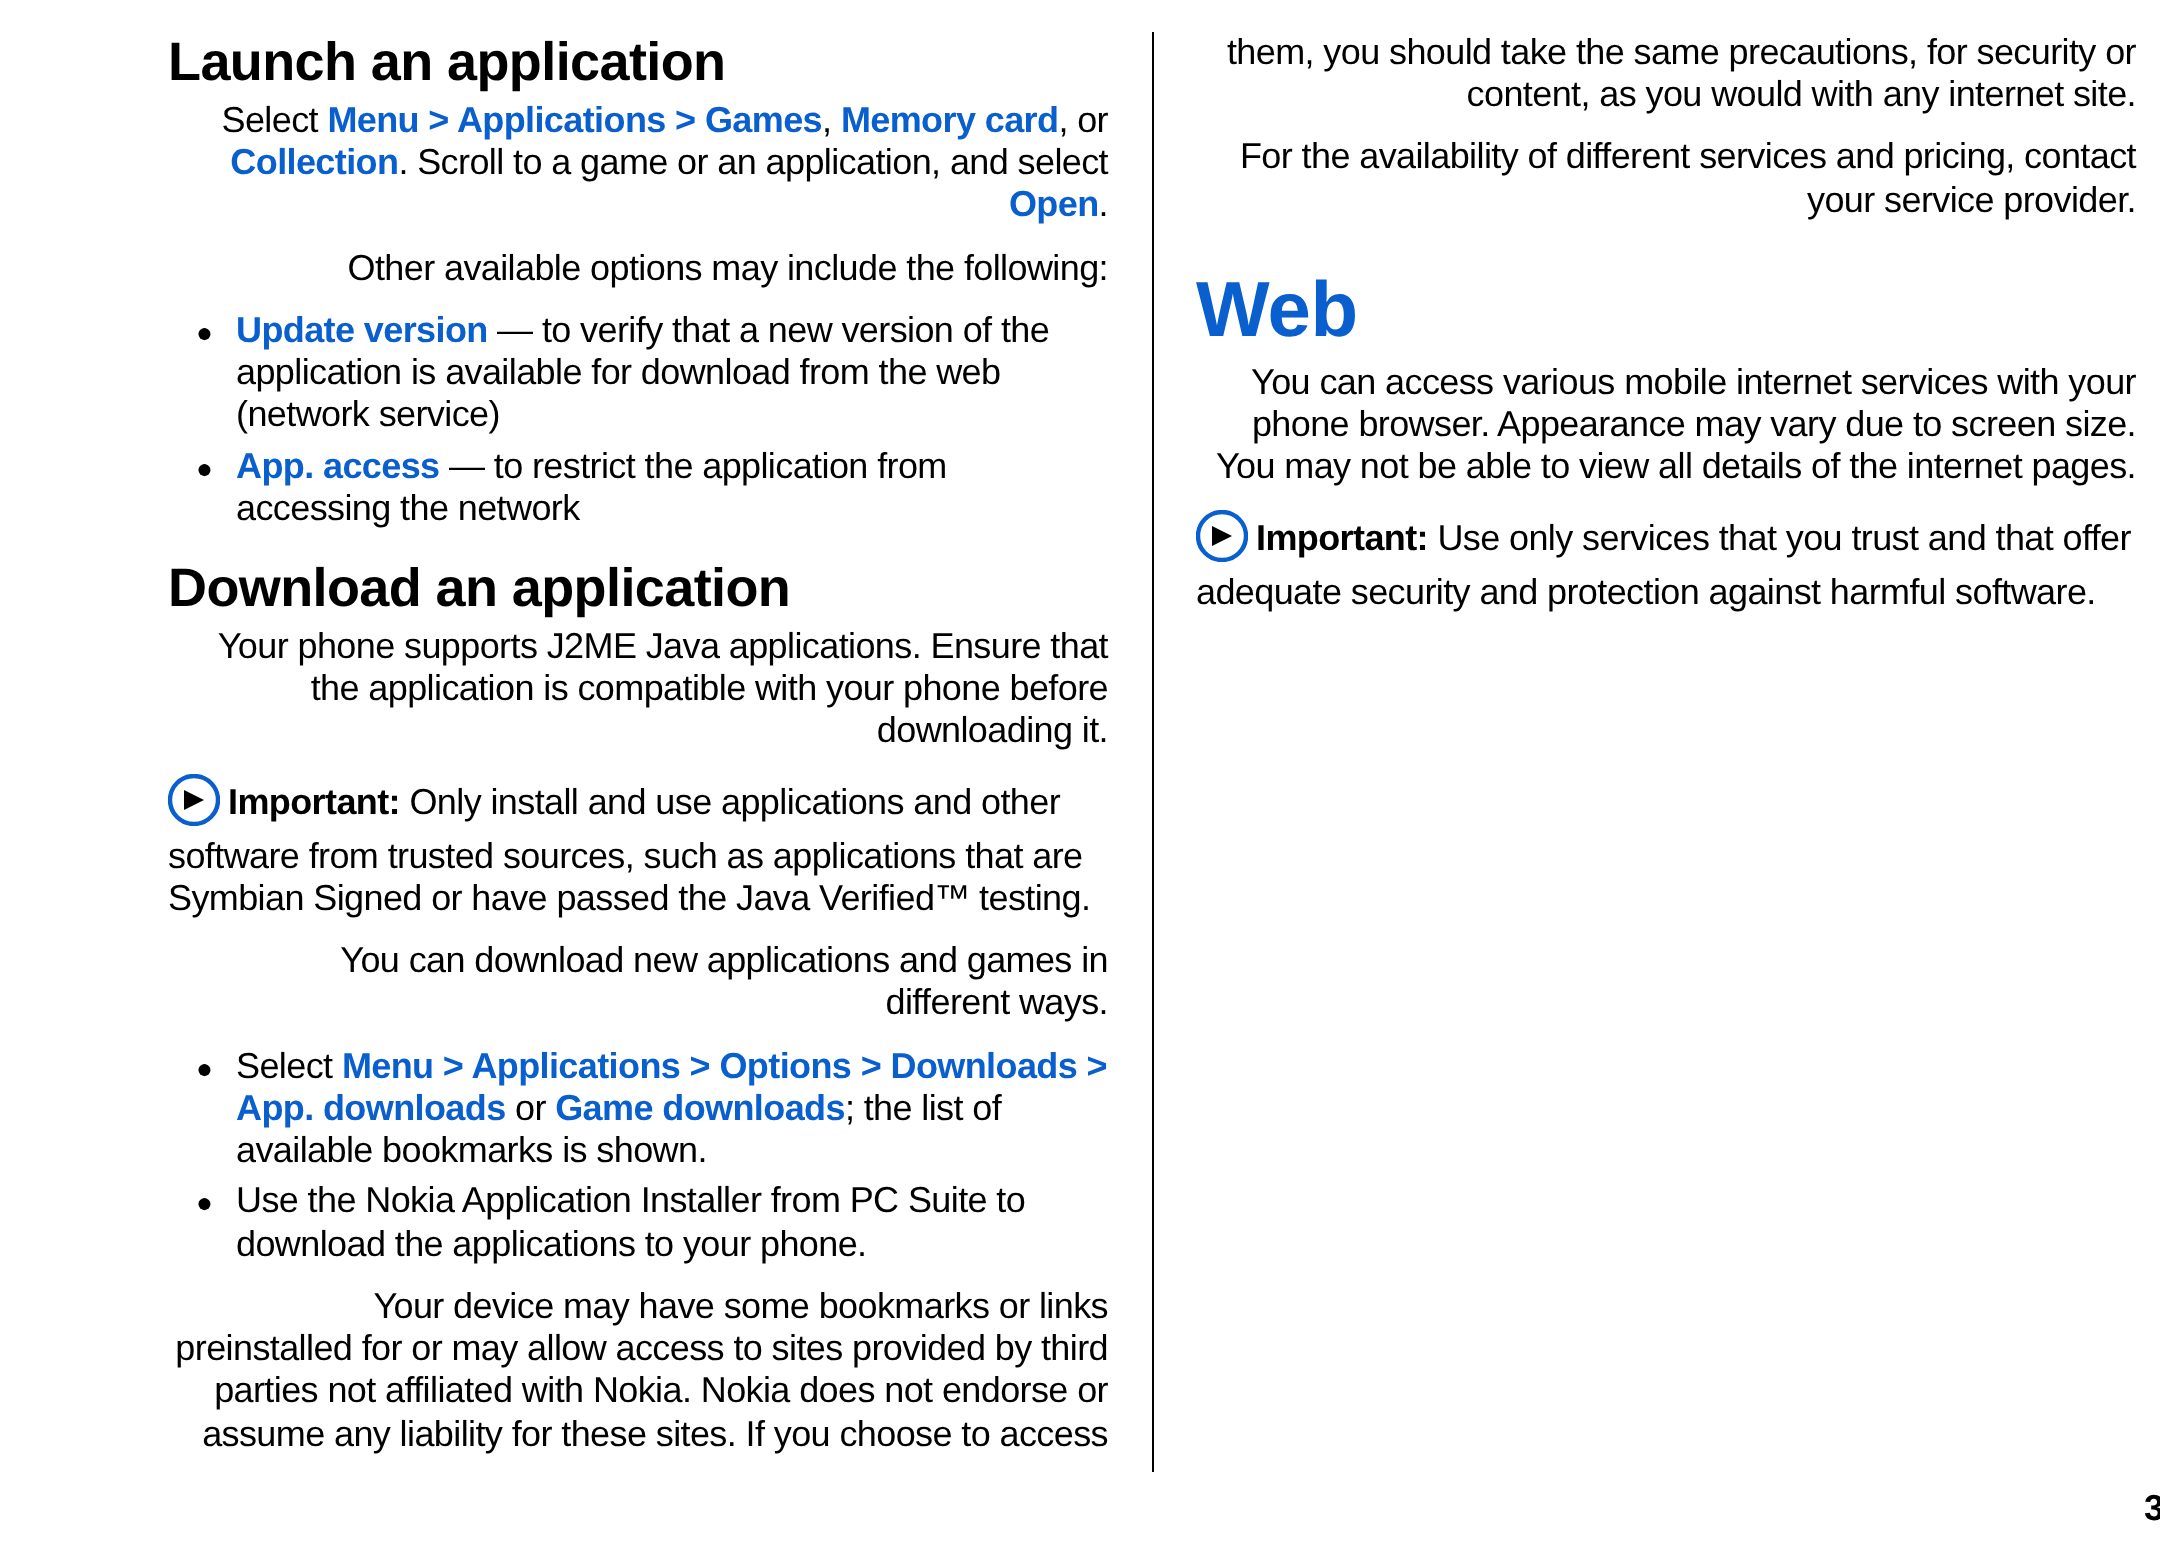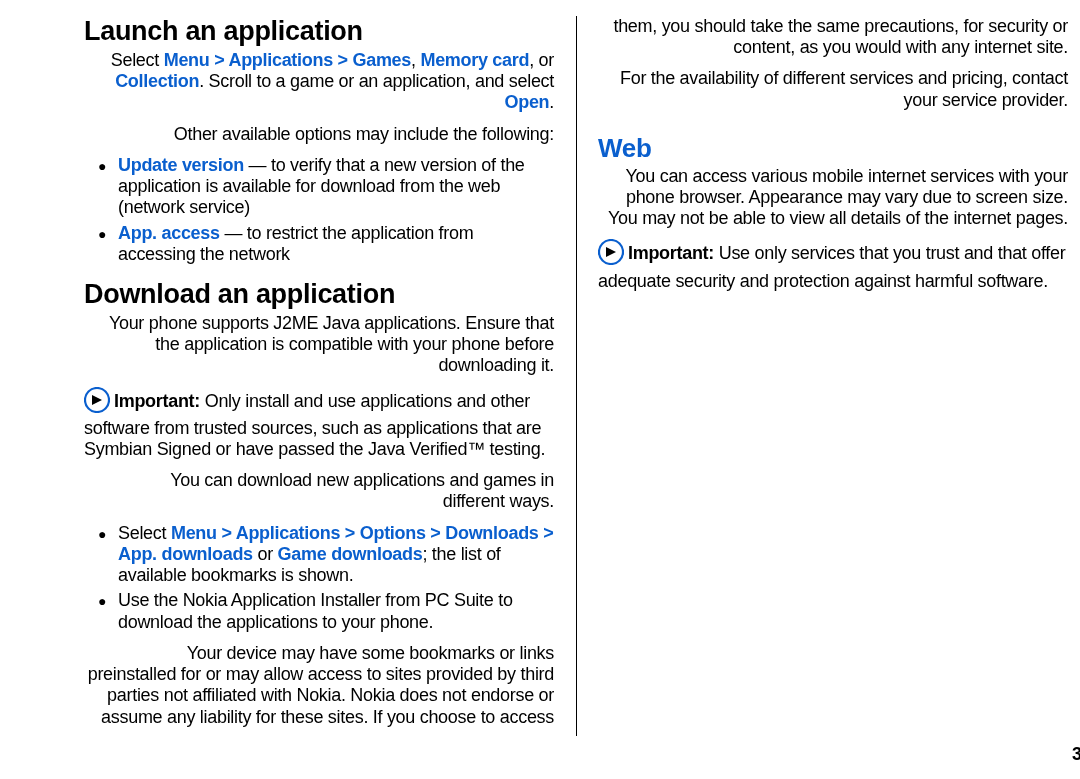--- a/index.html
+++ b/index.html
@@ -28,21 +28,21 @@
     height: 720px;
     column-rule: 1.2px solid #000;
   }
   h2.section {
     font-size: 27px;
     font-weight: 700;
     margin: 0 0 2px 0;
     letter-spacing: -0.3px;
   }
   h1.chapter {
-    font-size: 26px;
+    font-size: 39px;
     font-weight: 700;
     color: #0a5fce;
     margin: 22px 0 2px 0;
     letter-spacing: -0.3px;
   }
   p {
     font-size: 18px;
     margin: 0 0 10px 0;
     letter-spacing: -0.3px;
   }

